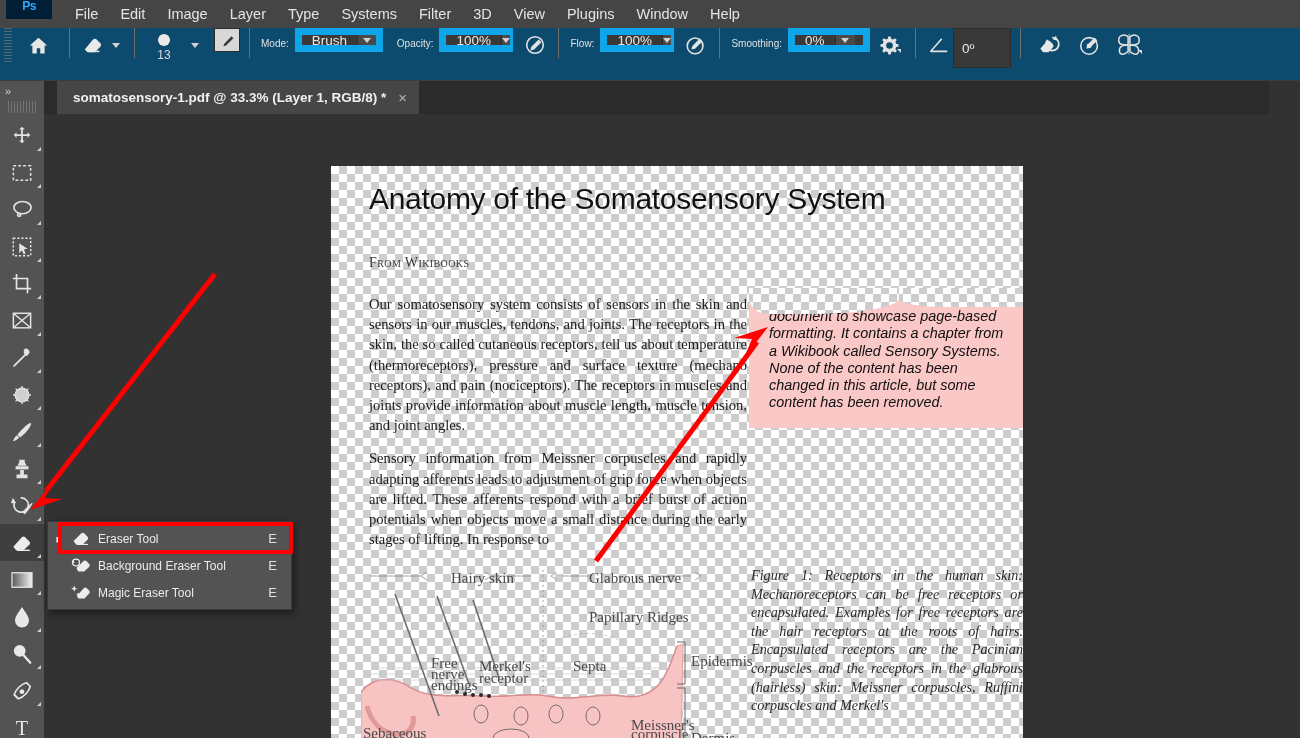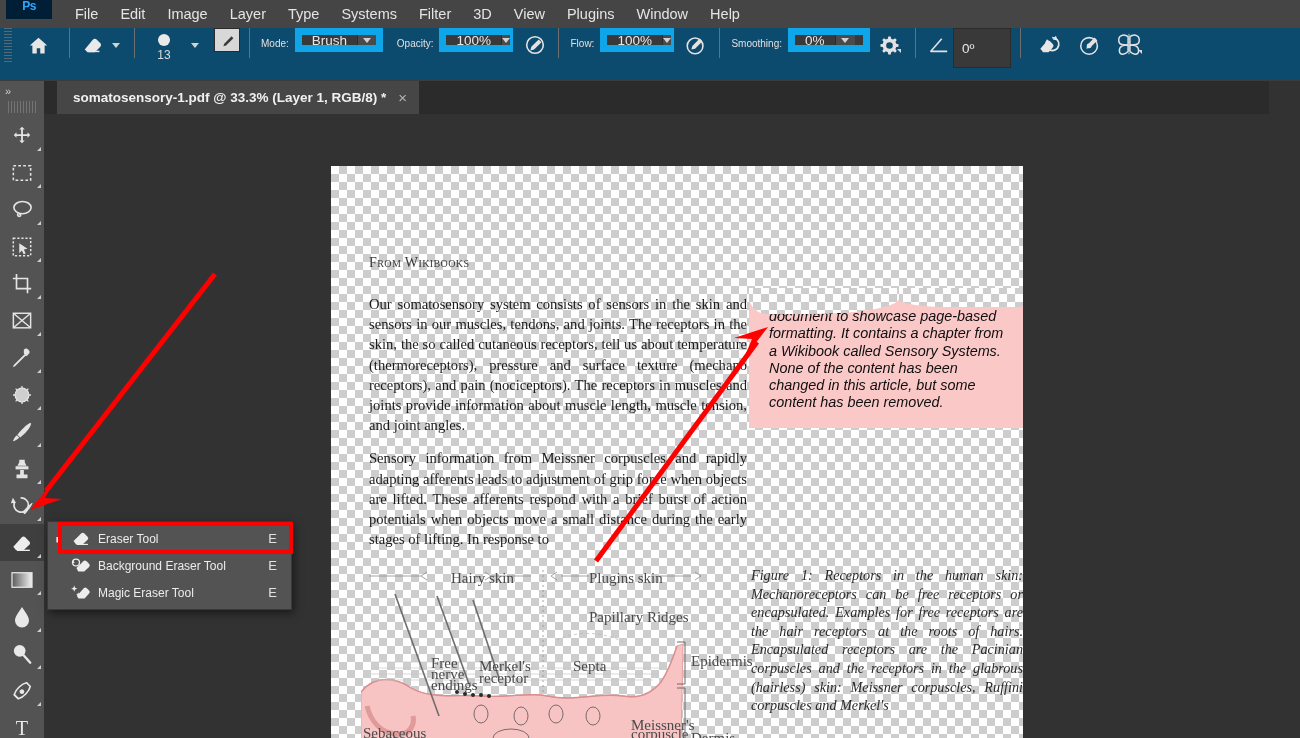--- a/index.html
+++ b/index.html
@@ -364,20 +364,21 @@
     <div class="tab">
       <span class="tab-title">somatosensory-1.pdf @ 33.3% (Layer 1, RGB/8) *</span>
       <span class="tab-close">×</span>
     </div>
   </div>
 
   <div class="canvas-area">
     <div class="doc">
       <div class="page-inner">
 
+        <div class="doc-title">Anatomy of the Somatosensory System</div>
         <div class="doc-from">From Wikibooks</div>
 
         <div class="col-left">
           <p>Our somatosensory system consists of sensors in the skin and sensors in our muscles, tendons, and joints. The receptors in the skin, the so called cutaneous receptors, tell us about temperature (thermoreceptors), pressure and surface texture (mechano receptors), and pain (nociceptors). The receptors in muscles and joints provide information about muscle length, muscle tension, and joint angles.</p>
           <p>Sensory information from Meissner corpuscles and rapidly adapting afferents leads to adjustment of grip force when objects are lifted. These afferents respond with a brief burst of action potentials when objects move a small distance during the early stages of lifting. In response to</p>
         </div>
 
         <div class="pinkbox">
           <span>document to showcase page-based formatting. It contains a chapter from a Wikibook called Sensory Systems. None of the content has been changed in this article, but some content has been removed.</span>
           <div class="pink-erased"></div>
@@ -436,21 +437,21 @@
             <g stroke="#6a6a6a" stroke-width="1" fill="none">
               <path d="M316 76 h8 v42 h-8"></path>
               <path d="M316 122 h8 v56 h-8"></path>
             </g>
 
             <g stroke="#b4b4b4" stroke-width=".7" stroke-dasharray="3 3" fill="none">
               <path d="M196 74 C216 64 244 66 262 76"></path>
             </g>
           </svg>
           <div class="dg-label" style="left:90px;top:4px;">Hairy skin</div>
-          <div class="dg-label" style="left:228px;top:4px;">Plugins skin</div>
+          <div class="dg-label" style="left:228px;top:4px;">Glabrous nerve</div>
           <div class="dg-label" style="left:228px;top:43px;">Papillary Ridges</div>
           <div class="dg-label" style="left:330px;top:87px;">Epidermis</div>
           <div class="dg-label" style="left:330px;top:164px;">Dermis</div>
           <div class="dg-label" style="left:70px;top:92px;width:40px;white-space:normal;line-height:11px;">Free nerve endings</div>
           <div class="dg-label" style="left:118px;top:94px;width:36px;white-space:normal;line-height:12px;">Merkel's receptor</div>
           <div class="dg-label" style="left:212px;top:92px;">Septa</div>
           <div class="dg-label" style="left:270px;top:155px;width:40px;white-space:normal;line-height:9px;">Meissner's corpuscle</div>
           <div class="dg-label" style="left:2px;top:163px;width:34px;white-space:normal;line-height:9px;">Sebaceous gland</div>
         </div>
 

